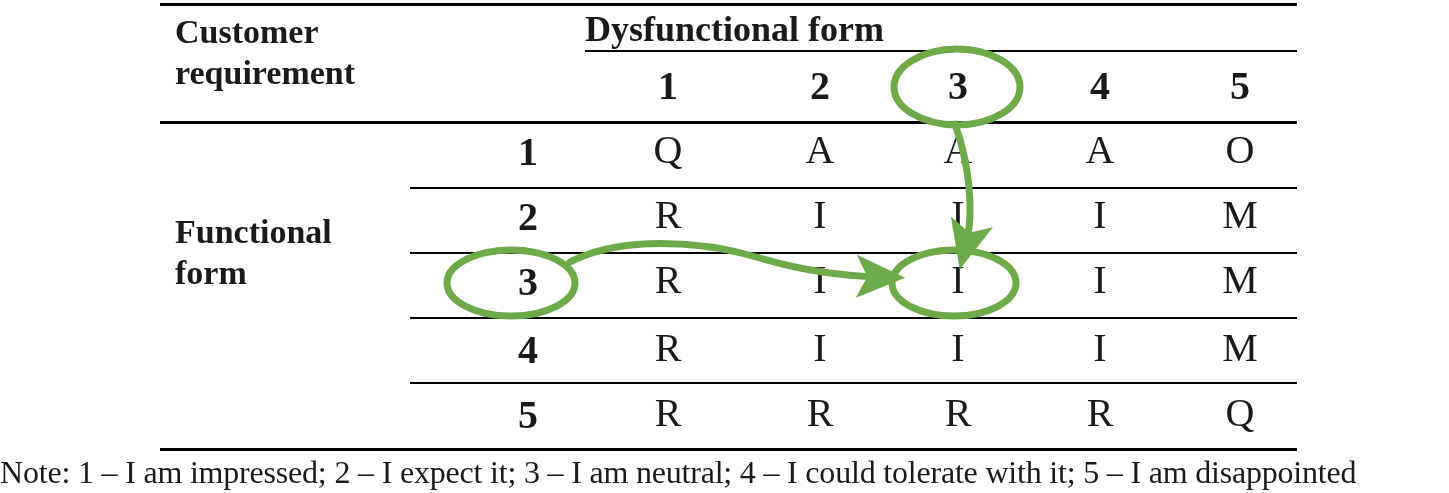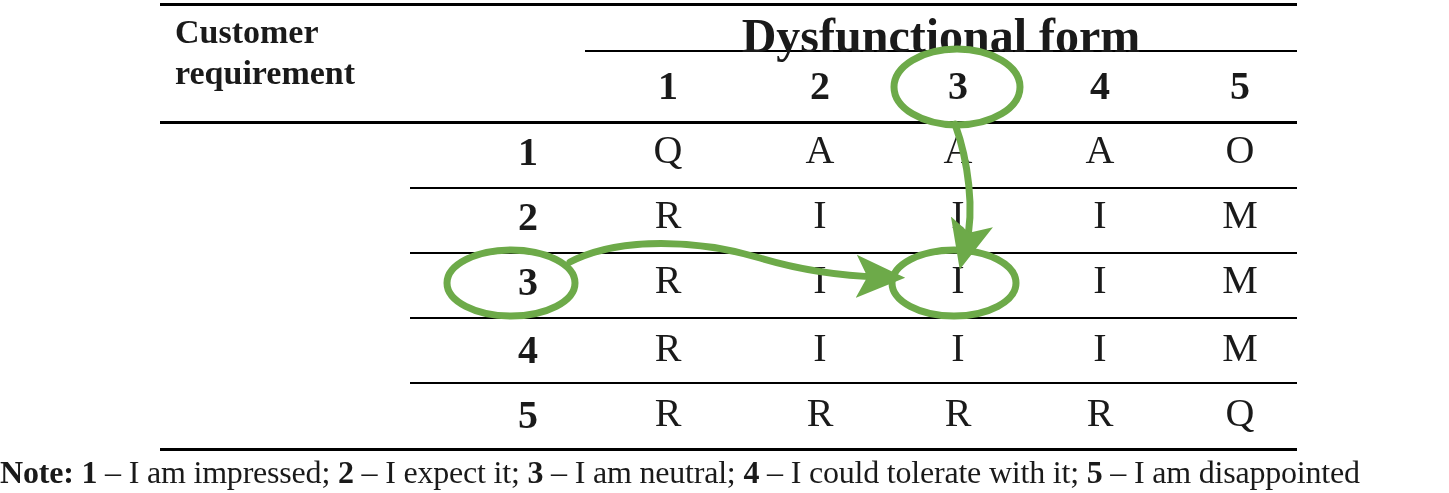--- a/index.html
+++ b/index.html
@@ -47,38 +47,37 @@
     position: absolute;
     font-size: 34px;
     font-weight: bold;
     line-height: 1.22;
     text-align: left;
     white-space: pre-line;
   }
 
   .group-head {
     position: absolute;
-    font-size: 48px;
+    font-size: 36px;
     font-weight: bold;
-    text-align: center;
     white-space: nowrap;
   }
 
   
   .note {
     position: absolute;
     left: 0;
     top: 456px;
     width: 1449px;
     font-size: 32px;
     line-height: 1;
     white-space: nowrap;
     letter-spacing: -0.2px;
   }
-  .note b { font-weight: bold; margin-top: 8px; }
+  .note b { font-weight: normal; margin-top: 8px; }
 
   
   #annotations {
     position: absolute;
     left: 0; top: 0;
     width: 1449px;
     height: 493px;
     pointer-events: none;
   }
 </style>
@@ -98,20 +97,22 @@
   <div class="rule thin" style="left:410px; top:317px; width:887px;"></div>
   <div class="rule thin" style="left:410px; top:382px; width:887px;"></div>
 
   <div class="rule" style="left:160px; top:448px; width:1137px;"></div>
 
   <div class="corner-label" style="left:175px; top:11px; width:300px;">Customer
 requirement</div>
 
   <div class="group-head" style="left:585px; top:8px; width:712px;">Dysfunctional form</div>
 
+  <div class="corner-label" style="left:175px; top:211px; width:300px;">Functional
+form</div>
 
   <div class="cell bold" style="left:608px; top:66px; width:120px;">1</div>
   <div class="cell bold" style="left:760px; top:66px; width:120px;">2</div>
   <div class="cell bold" style="left:898px; top:66px; width:120px;">3</div>
   <div class="cell bold" style="left:1040px; top:66px; width:120px;">4</div>
   <div class="cell bold" style="left:1180px; top:66px; width:120px;">5</div>
 
   <div class="cell bold" style="left:468px; top:132px; width:120px;">1</div>
   <div class="cell" style="left:608px; top:130px; width:120px;">Q</div>
   <div class="cell" style="left:760px; top:130px; width:120px;">A</div>

